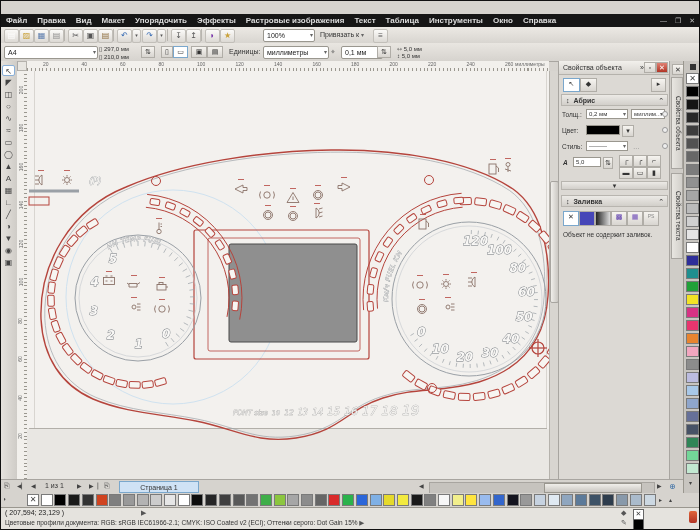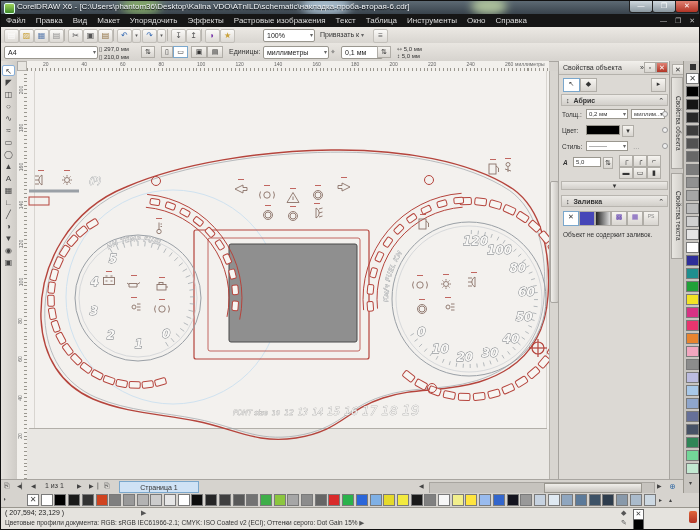--- a/index.html
+++ b/index.html
@@ -9,21 +9,21 @@
   
   #titlebar{left:0;top:0;width:700px;height:13px;background:linear-gradient(#5d6a74,#39434c);overflow:hidden;}
   .blob{position:absolute;border-radius:50%;filter:blur(4px);opacity:.8;}
   #title-text{left:16px;top:1px;font-size:8px;color:#f2f6fa;text-shadow:0 1px 1px #000;white-space:nowrap;width:560px;overflow:hidden;}
   .appicon{left:3px;top:2px;width:9px;height:9px;background:linear-gradient(#9fd25a,#3f8a2a);border-radius:2px;border:1px solid #dfe;}
   .winbtn{top:0;width:22px;height:11px;border:1px solid #222;border-top:none;border-radius:0 0 3px 3px;
           background:linear-gradient(#cfd8de,#8a979f);font-size:7px;color:#fff;text-align:center;line-height:10px;}
   #btn-close{background:linear-gradient(#e08173,#b13425);}
   
   #menubar{left:0;top:13px;width:700px;height:13px;background:#161616;color:#ddd;font-size:8px;line-height:13px;white-space:nowrap;}
-  .mitem{display:inline-block;padding:0 5px;cursor:default;}
+  .mitem{display:inline-block;padding:0 5px;cursor:default;font-weight:bold;}
   #docctl{position:absolute;right:3px;top:0;color:#bbb;font-size:7px;letter-spacing:3px;}
   
   #stdbar{left:0;top:26px;width:700px;height:16px;background:linear-gradient(#ece9e4,#d8d5d0);border-bottom:1px solid #b5b2ac;}
   #propbar{left:0;top:42px;width:700px;height:18px;background:linear-gradient(#e9e6e1,#d6d3ce);border-bottom:1px solid #a8a5a0;}
   .tbi{position:absolute;top:2px;width:13px;height:12px;border:1px solid #c2bfb9;border-radius:2px;
        background:linear-gradient(#fbfaf8,#dcd9d4);font-size:8px;line-height:11px;text-align:center;color:#555;}
   .tsep{position:absolute;top:2px;width:1px;height:12px;background:#b8b5af;}
   .combo{position:absolute;background:#fff;border:1px solid #9a978f;border-radius:2px;font-size:7px;color:#222;
          line-height:11px;padding:0 3px;height:11px;white-space:nowrap;overflow:hidden;}
   .da{position:absolute;right:1px;top:0;color:#666;font-size:6px;}
@@ -77,30 +77,20 @@
   #statusbar .row2{position:absolute;left:4px;top:11px;font-size:6.5px;color:#333;white-space:nowrap;}
   .sind{position:absolute;width:9px;height:9px;border:1px solid #666;background:#fff;font-size:7px;line-height:8px;text-align:center;color:#444;}
   #frame-bottom{left:0;top:528px;width:700px;height:2px;background:#0a0a0a;}
   svg text{font-family:"DejaVu Sans",sans-serif;}
 </style>
 </head>
 <body>
 
 <div id="app">
 
-  <div id="titlebar" class="abs">
-    <div class="blob" style="left:120px;top:-4px;width:40px;height:18px;background:#8fb86a;"></div>
-    <div class="blob" style="left:300px;top:-5px;width:50px;height:20px;background:#b8cfe0;"></div>
-    <div class="blob" style="left:470px;top:-4px;width:36px;height:18px;background:#c2d8a8;"></div>
-    <div class="abs appicon"></div>
-    <span id="title-text" class="abs">CorelDRAW X6 - [C:\Users\phantom36\Desktop\Kalina VDO\ATnILD\schematic\накладка-проба-вторая-6.cdr]</span>
-    <div class="abs winbtn" style="right:48px;">—</div>
-    <div class="abs winbtn" style="right:25px;">❐</div>
-    <div class="abs winbtn" id="btn-close" style="right:2px;">✕</div>
-  </div>
 
   <div id="menubar" class="abs">
     <span id="menu-items"><span class="mitem">Файл</span><span class="mitem">Правка</span><span class="mitem">Вид</span><span class="mitem">Макет</span><span class="mitem">Упорядочить</span><span class="mitem">Эффекты</span><span class="mitem">Растровые изображения</span><span class="mitem">Текст</span><span class="mitem">Таблица</span><span class="mitem">Инструменты</span><span class="mitem">Окно</span><span class="mitem">Справка</span></span>
     <span id="docctl">— ❐ ✕</span>
   </div>
 
   <div id="stdbar" class="abs">
     <div class="combo" style="left:262px;top:2px;width:44px;">
       <span>100%</span><span class="da">▾</span>
     </div>

